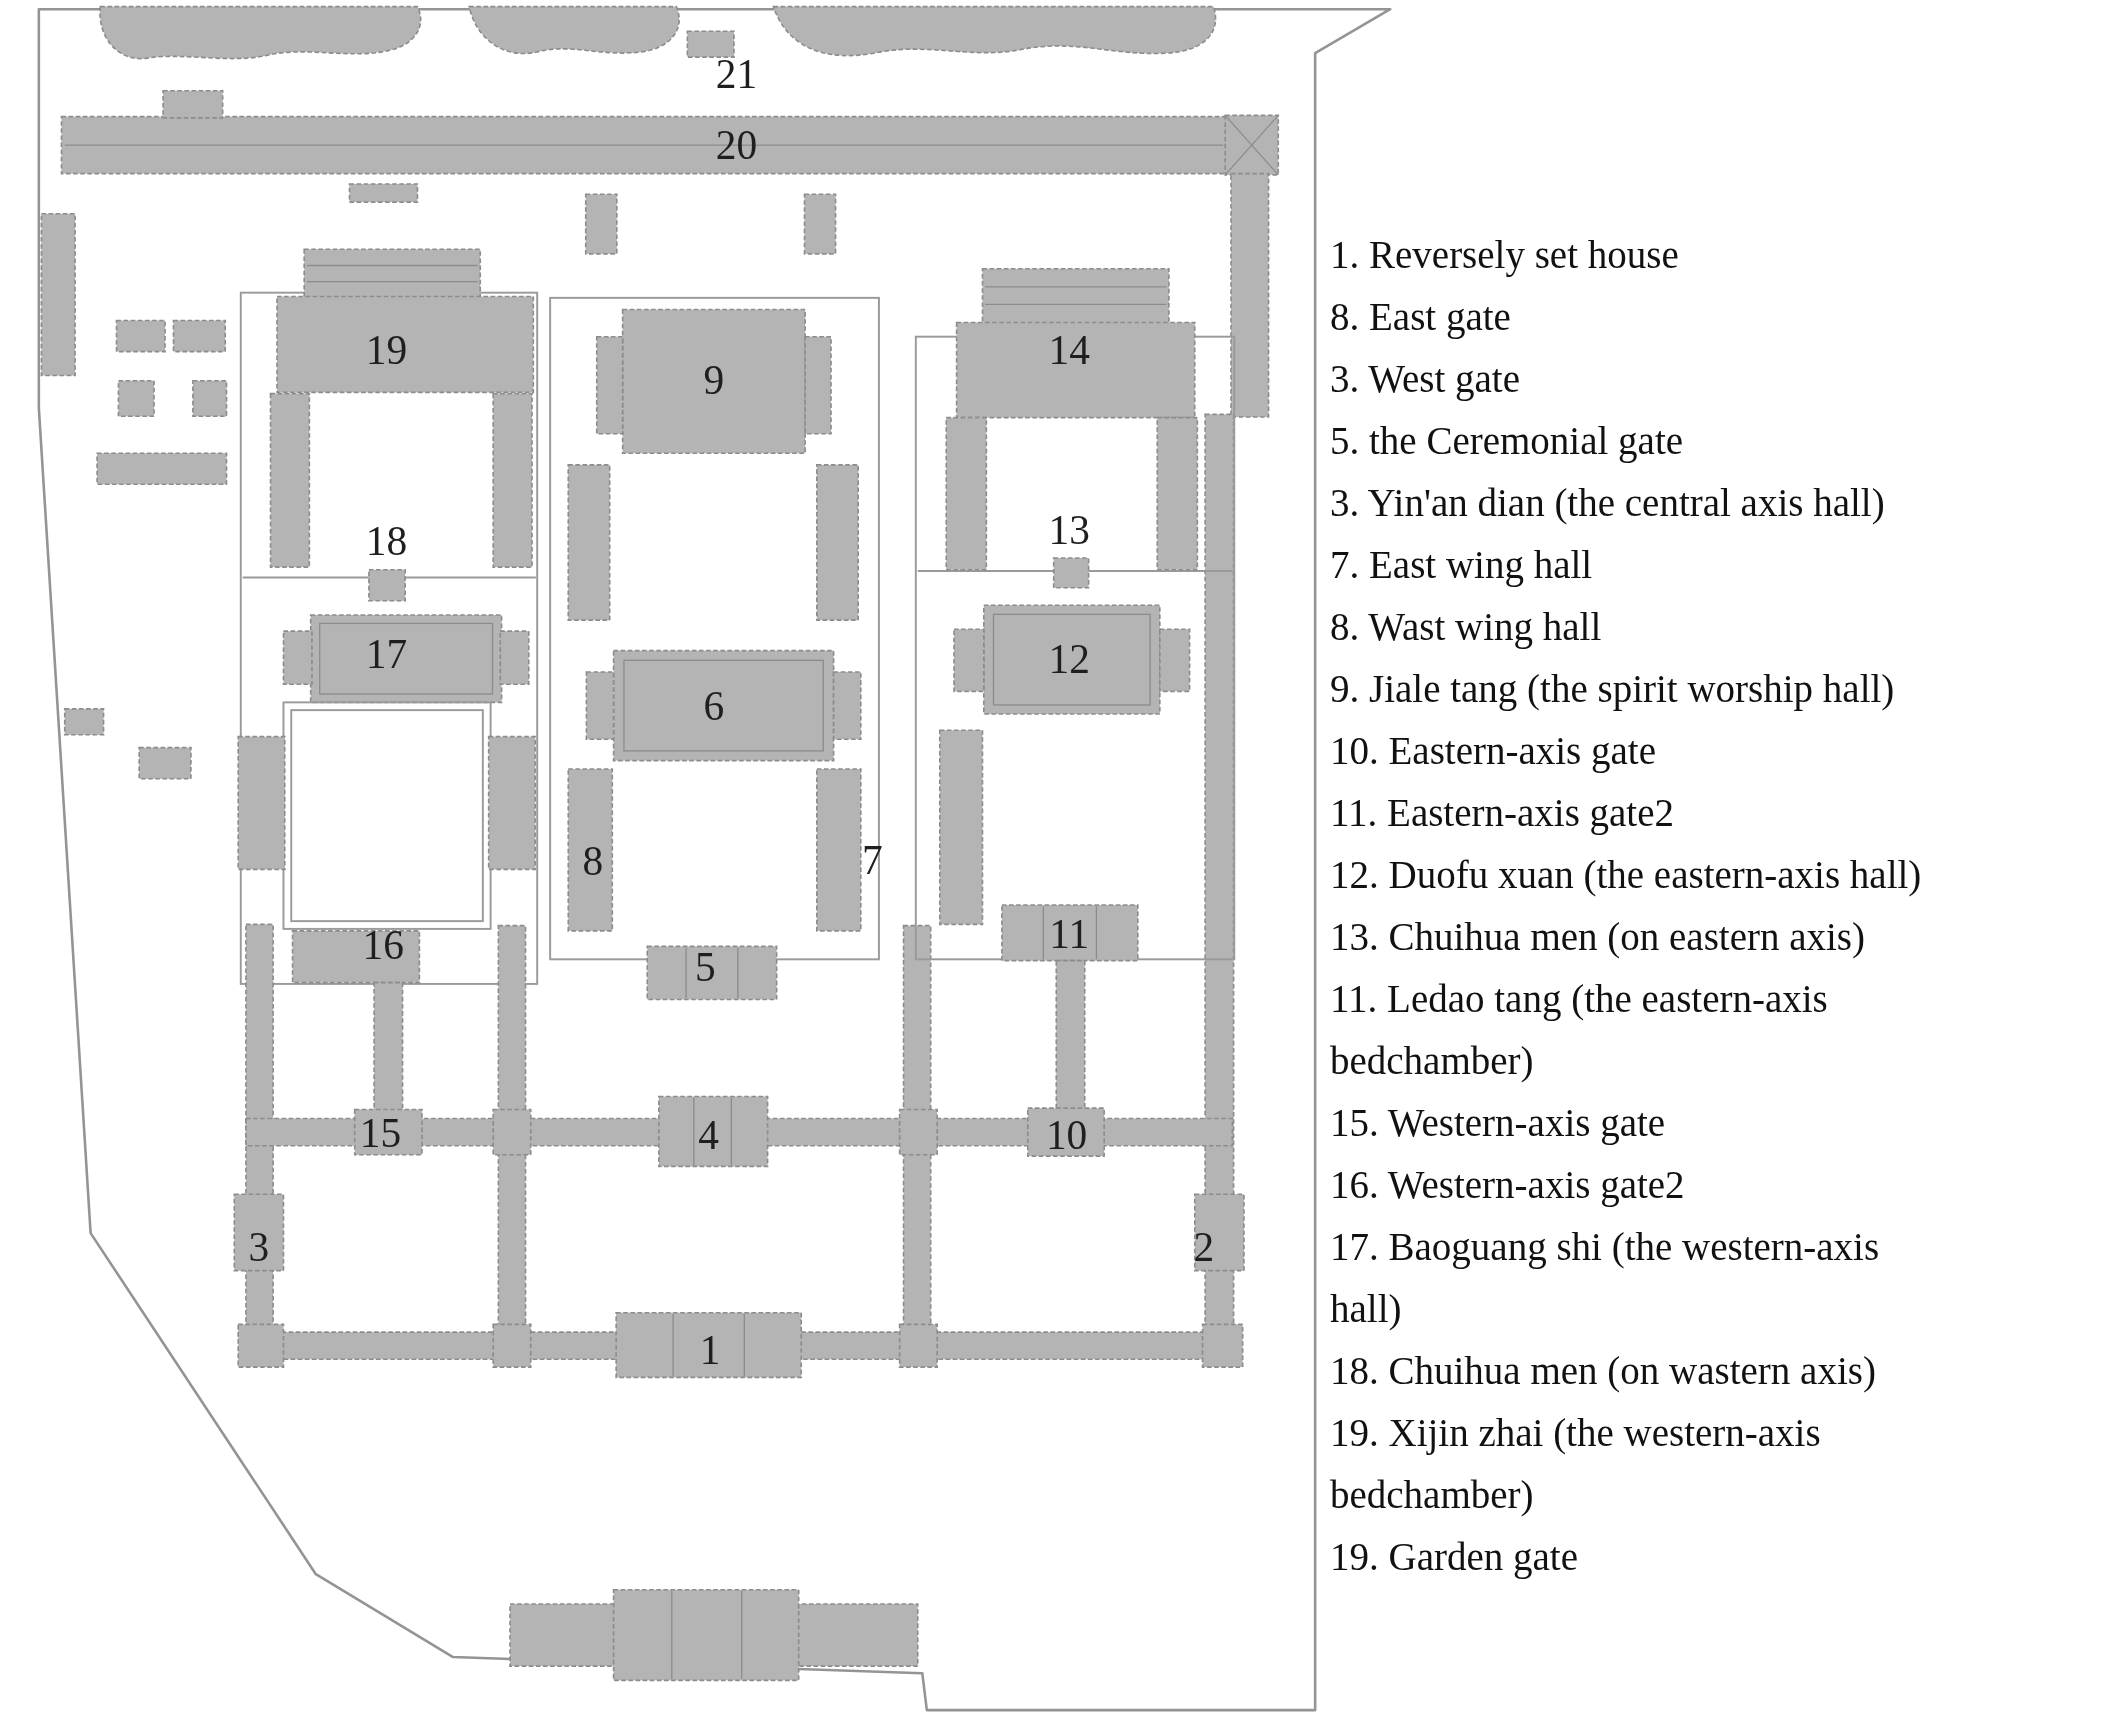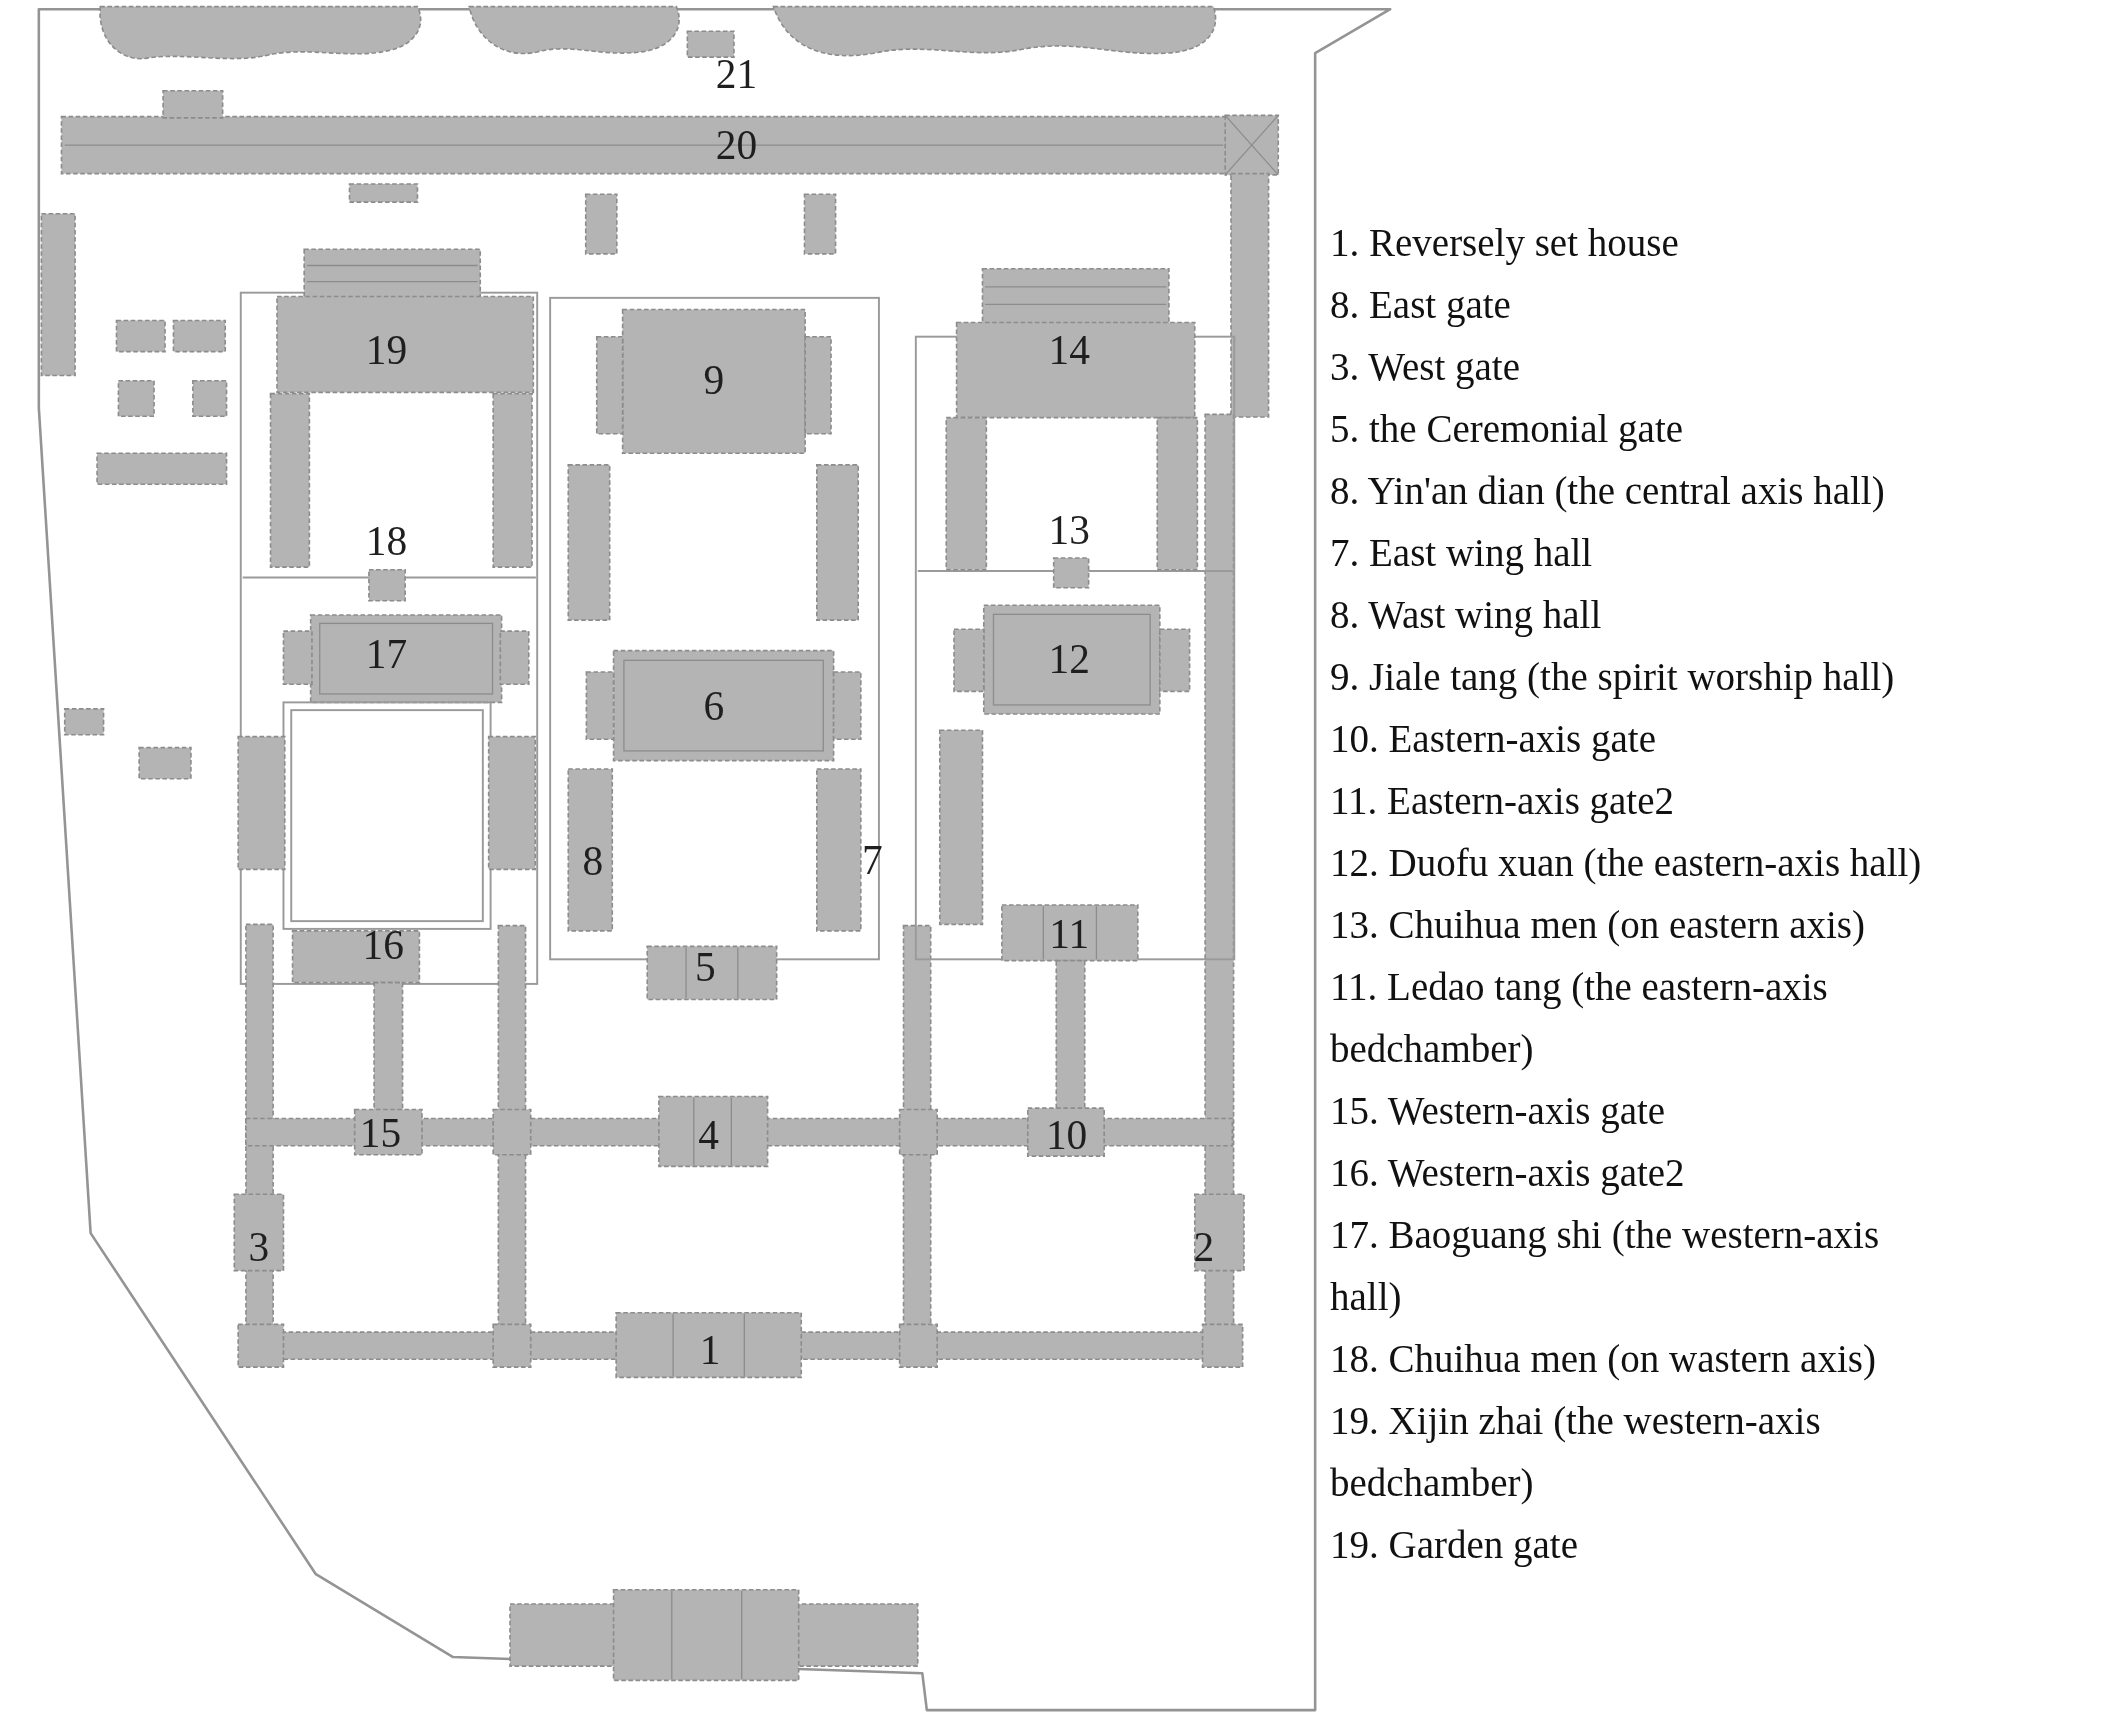--- a/index.html
+++ b/index.html
@@ -17,21 +17,21 @@
     font-family:"Liberation Serif", serif;
     overflow:hidden;
   }
   .plan-svg{position:absolute;left:0;top:0;}
   .bld{fill:var(--building-fill);stroke:var(--building-stroke);stroke-width:2.5;stroke-dasharray:7 4;}
   .thin{fill:none;stroke:var(--thin-line);stroke-width:3;}
   .inner{fill:none;stroke:var(--building-stroke);stroke-width:2;}
   .bnd{fill:none;stroke:var(--boundary);stroke-width:4;stroke-linejoin:round;}
   .lbl{fill:var(--label-text);font-family:"Liberation Serif",serif;font-size:64px;text-anchor:middle;}
   .legend{
-    position:absolute;left:1330px;top:212px;width:774px;
+    position:absolute;left:1330px;top:224px;width:774px;
     font-size:39px;line-height:62px;color:#111;
   }
   .legend-line{white-space:nowrap;}
 </style>
 </head>
 <body>
 
 <svg class="plan-svg" width="1398" height="1729" viewBox="0 0 2160 2671" xmlns="http://www.w3.org/2000/svg">
 
   <path class="bnd" d="M60,14 H2148 L2032,82 V2642 H1432 L1425,2585 L700,2560 L488,2432 L140,1905 L60,630 Z"></path>
@@ -183,21 +183,21 @@
   <text class="lbl" x="1652" y="1465">11</text>
   <text class="lbl" x="1648" y="1775">10</text>
   <text class="lbl" x="1860" y="1948">2</text>
 </svg>
 
 <div class="legend">
   <div class="legend-line">1. Reversely set house</div>
   <div class="legend-line">8. East gate</div>
   <div class="legend-line">3. West gate</div>
   <div class="legend-line">5. the Ceremonial gate</div>
-  <div class="legend-line">8. Yin'an dian (the central axis hall)</div>
+  <div class="legend-line">3. Yin'an dian (the central axis hall)</div>
   <div class="legend-line">7. East wing hall</div>
   <div class="legend-line">8. Wast wing hall</div>
   <div class="legend-line">9. Jiale tang (the spirit worship hall)</div>
   <div class="legend-line">10. Eastern-axis gate</div>
   <div class="legend-line">11. Eastern-axis gate2</div>
   <div class="legend-line">12. Duofu xuan (the eastern-axis hall)</div>
   <div class="legend-line">13. Chuihua men (on eastern axis)</div>
   <div class="legend-line">11. Ledao tang (the eastern-axis</div>
   <div class="legend-line">bedchamber)</div>
   <div class="legend-line">15. Western-axis gate</div>

